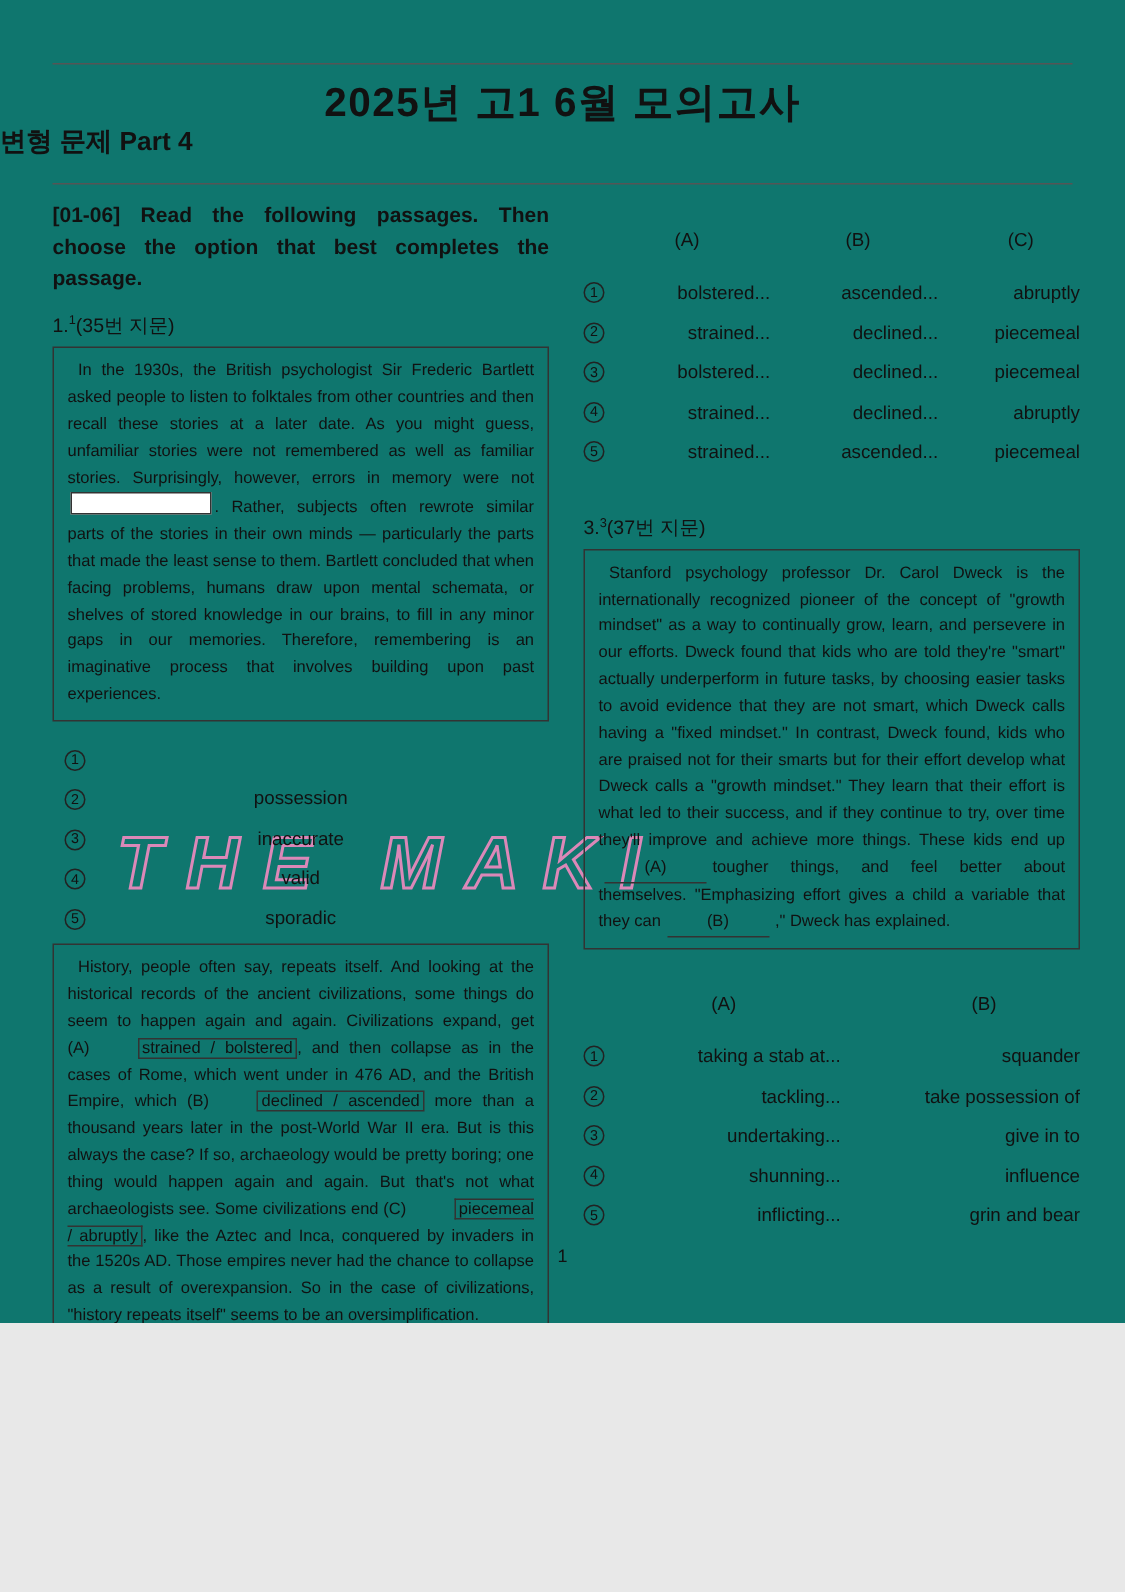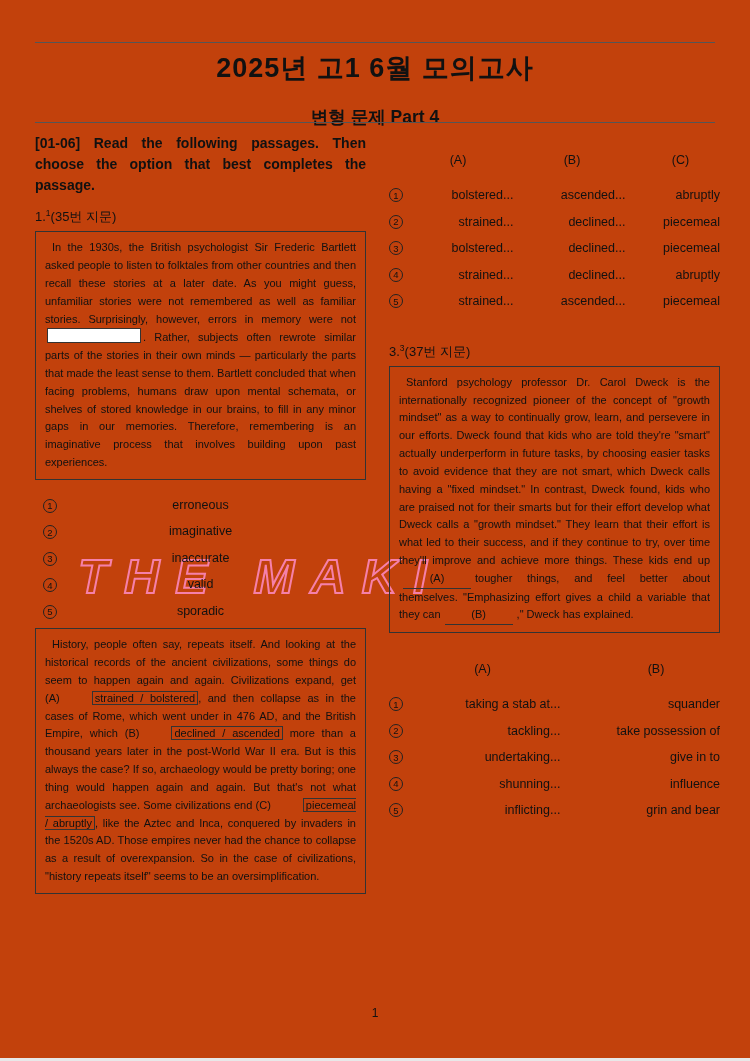--- a/index.html
+++ b/index.html
@@ -1,31 +1,31 @@
 <!DOCTYPE html>
 <html><head>
 <meta charset="utf-8">
 <style>
   html,body { margin:0; padding:0; background:#e8e8e8; }
   .page {
-    position:relative; width:750px; height:1058px; margin:0 auto;
-    background:#c2410c; overflow:hidden;
+    position:relative; width:750px; height:882px; margin:0 auto;
+    background:#0f766e; overflow:hidden;
     font-family:"Liberation Sans","DejaVu Sans",sans-serif; color:#111;
   }
   .rule { position:absolute; left:35px; right:35px; border-top:1px solid #555; height:0; }
   .rule-top { top:42px; }
   .rule-header { top:122px; }
 
   .title {
     position:absolute; top:50px; left:0; width:100%; margin:0;
     text-align:center; font-size:27px; font-weight:bold; letter-spacing:1px;
   }
   .subtitle {
-    position:absolute; top:105px; left:0; width:100%; margin:0;
-    text-align:center; font-size:17.5px; font-weight:bold;
+    position:absolute; top:82px; left:0; width:100%; margin:0;
+    text-align:left; font-size:17.5px; font-weight:bold;
   }
 
   .watermark {
     position:absolute; top:548px; left:78px; z-index:0;
     font-size:49px; font-weight:bold; font-style:italic;
     letter-spacing:16px; white-space:nowrap;
     color:#ffaed8; -webkit-text-stroke:2px #ff8cc6; -webkit-text-fill-color:transparent;
     opacity:.85; pointer-events:none;
   }
 
@@ -101,25 +101,24 @@
 
     <p class="instructions">[01-06] Read the following passages. Then choose the option that best completes the passage.</p>
 
     <p class="q-heading"><span>1.</span><sup>1</sup><span>(35번 지문)</span></p>
 
     <div class="passage-box"><span>In the 1930s, the British psychologist Sir Frederic Bartlett asked people to listen to folktales from other countries and then recall these stories at a later date. As you might guess, unfamiliar stories were not remembered as well as familiar stories. Surprisingly, however, errors in memory were not</span><span class="blank-box"></span><span>. Rather, subjects often rewrote similar parts of the stories in their own minds — particularly the parts that made the least sense to them. Bartlett concluded that when facing problems, humans draw upon mental schemata, or shelves of stored knowledge in our brains, to fill in any minor gaps in our memories. Therefore, remembering is an imaginative process that involves building upon past experiences.</span></div>
 
     <div class="choices">
       <div class="choice-row">
         <span class="circ">1</span>
-        <span class="choice-text">erroneous</span>
       </div>
       <div class="choice-row">
         <span class="circ">2</span>
-        <span class="choice-text">imaginative</span>
+        <span class="choice-text">possession</span>
       </div>
       <div class="choice-row">
         <span class="circ">3</span>
         <span class="choice-text">inaccurate</span>
       </div>
       <div class="choice-row">
         <span class="circ">4</span>
         <span class="choice-text">valid</span>
       </div>
       <div class="choice-row">

